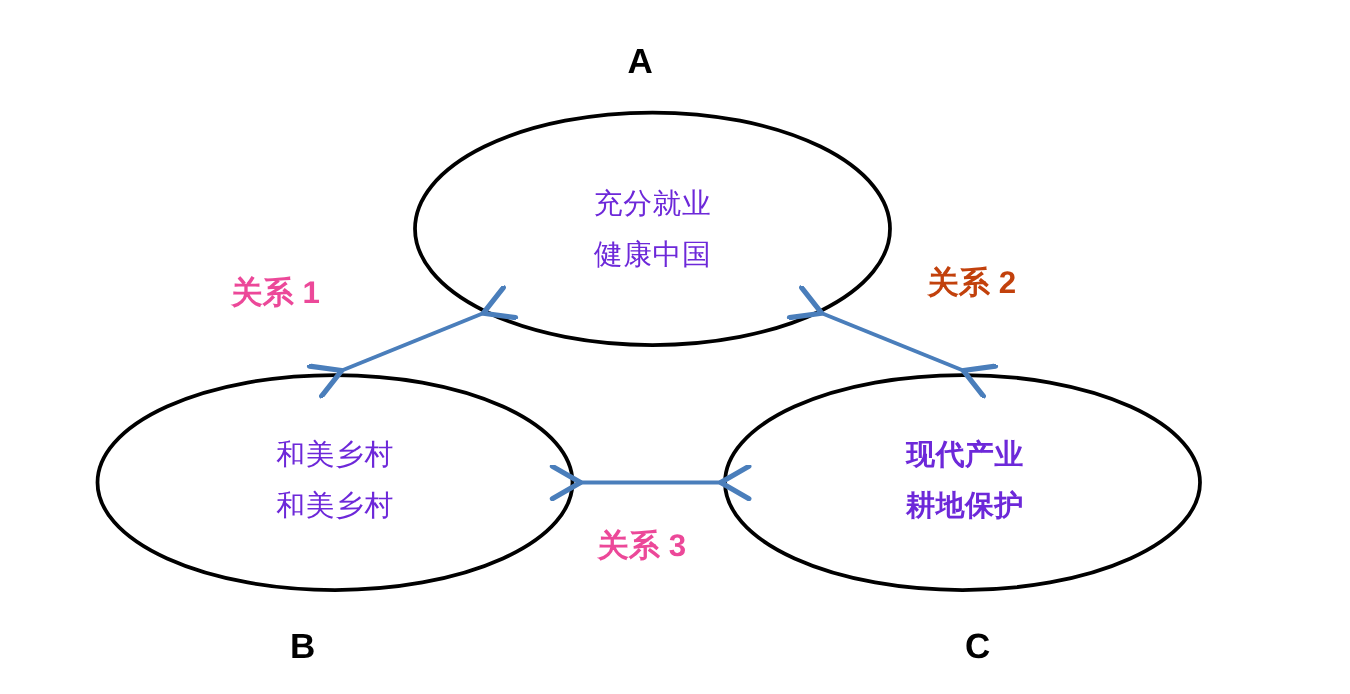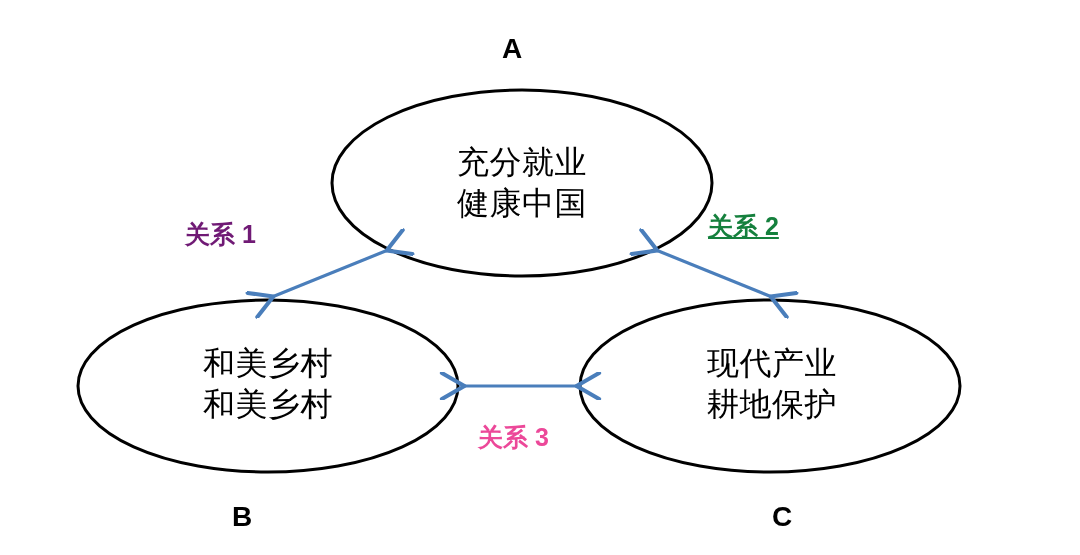--- a/index.html
+++ b/index.html
@@ -21,22 +21,22 @@
   #diagram-svg {
     position: absolute;
     left: 0;
     top: 0;
     width: 1080px;
     height: 555px;
   }
   .node-text {
     position: absolute;
     text-align: left;
-    color: #000000;
-    font-size: 32px;
+    color: #6d28d9;
+    font-size: 23px;
     line-height: 41px;
     letter-spacing: 0.5px;
     font-weight: 400;
     white-space: nowrap;
     user-select: none;
   }
   .node-text .line {
     display: block;
   }
   .node-letter {
@@ -87,26 +87,26 @@
   <div class="node-text" style="left:522px; top:183px; transform:translate(-50%,-50%);">
     <span class="line">充分就业</span>
     <span class="line">健康中国</span>
   </div>
 
   <div class="node-text" style="left:268px; top:384px; transform:translate(-50%,-50%);">
     <span class="line">和美乡村</span>
     <span class="line">和美乡村</span>
   </div>
 
-  <div class="node-text" style="left:772px; top:384px; transform:translate(-50%,-50%);">
+  <div class="node-text" style="left:772px; top:384px; transform:translate(-50%,-50%);font-weight:bold;">
     <span class="line">现代产业</span>
     <span class="line">耕地保护</span>
   </div>
 
   <div class="node-letter" style="left:502px; top:35px;">A</div>
   <div class="node-letter" style="left:232px; top:503px;">B</div>
   <div class="node-letter" style="left:772px; top:503px;">C</div>
 
-  <div class="rel-label" style="left:185px; top:222px; color:#701a75;">关系 1</div>
-  <div class="rel-label" style="left:708px; top:214px; color:#15803d;text-decoration:underline;">关系 2</div>
+  <div class="rel-label" style="left:185px; top:222px; color:#ec4899;">关系 1</div>
+  <div class="rel-label" style="left:742px; top:214px; color:#c2410c;">关系 2</div>
   <div class="rel-label" style="left:478px; top:425px; color:#ec4899;">关系 3</div>
 
 </div>
 
 </body></html>

